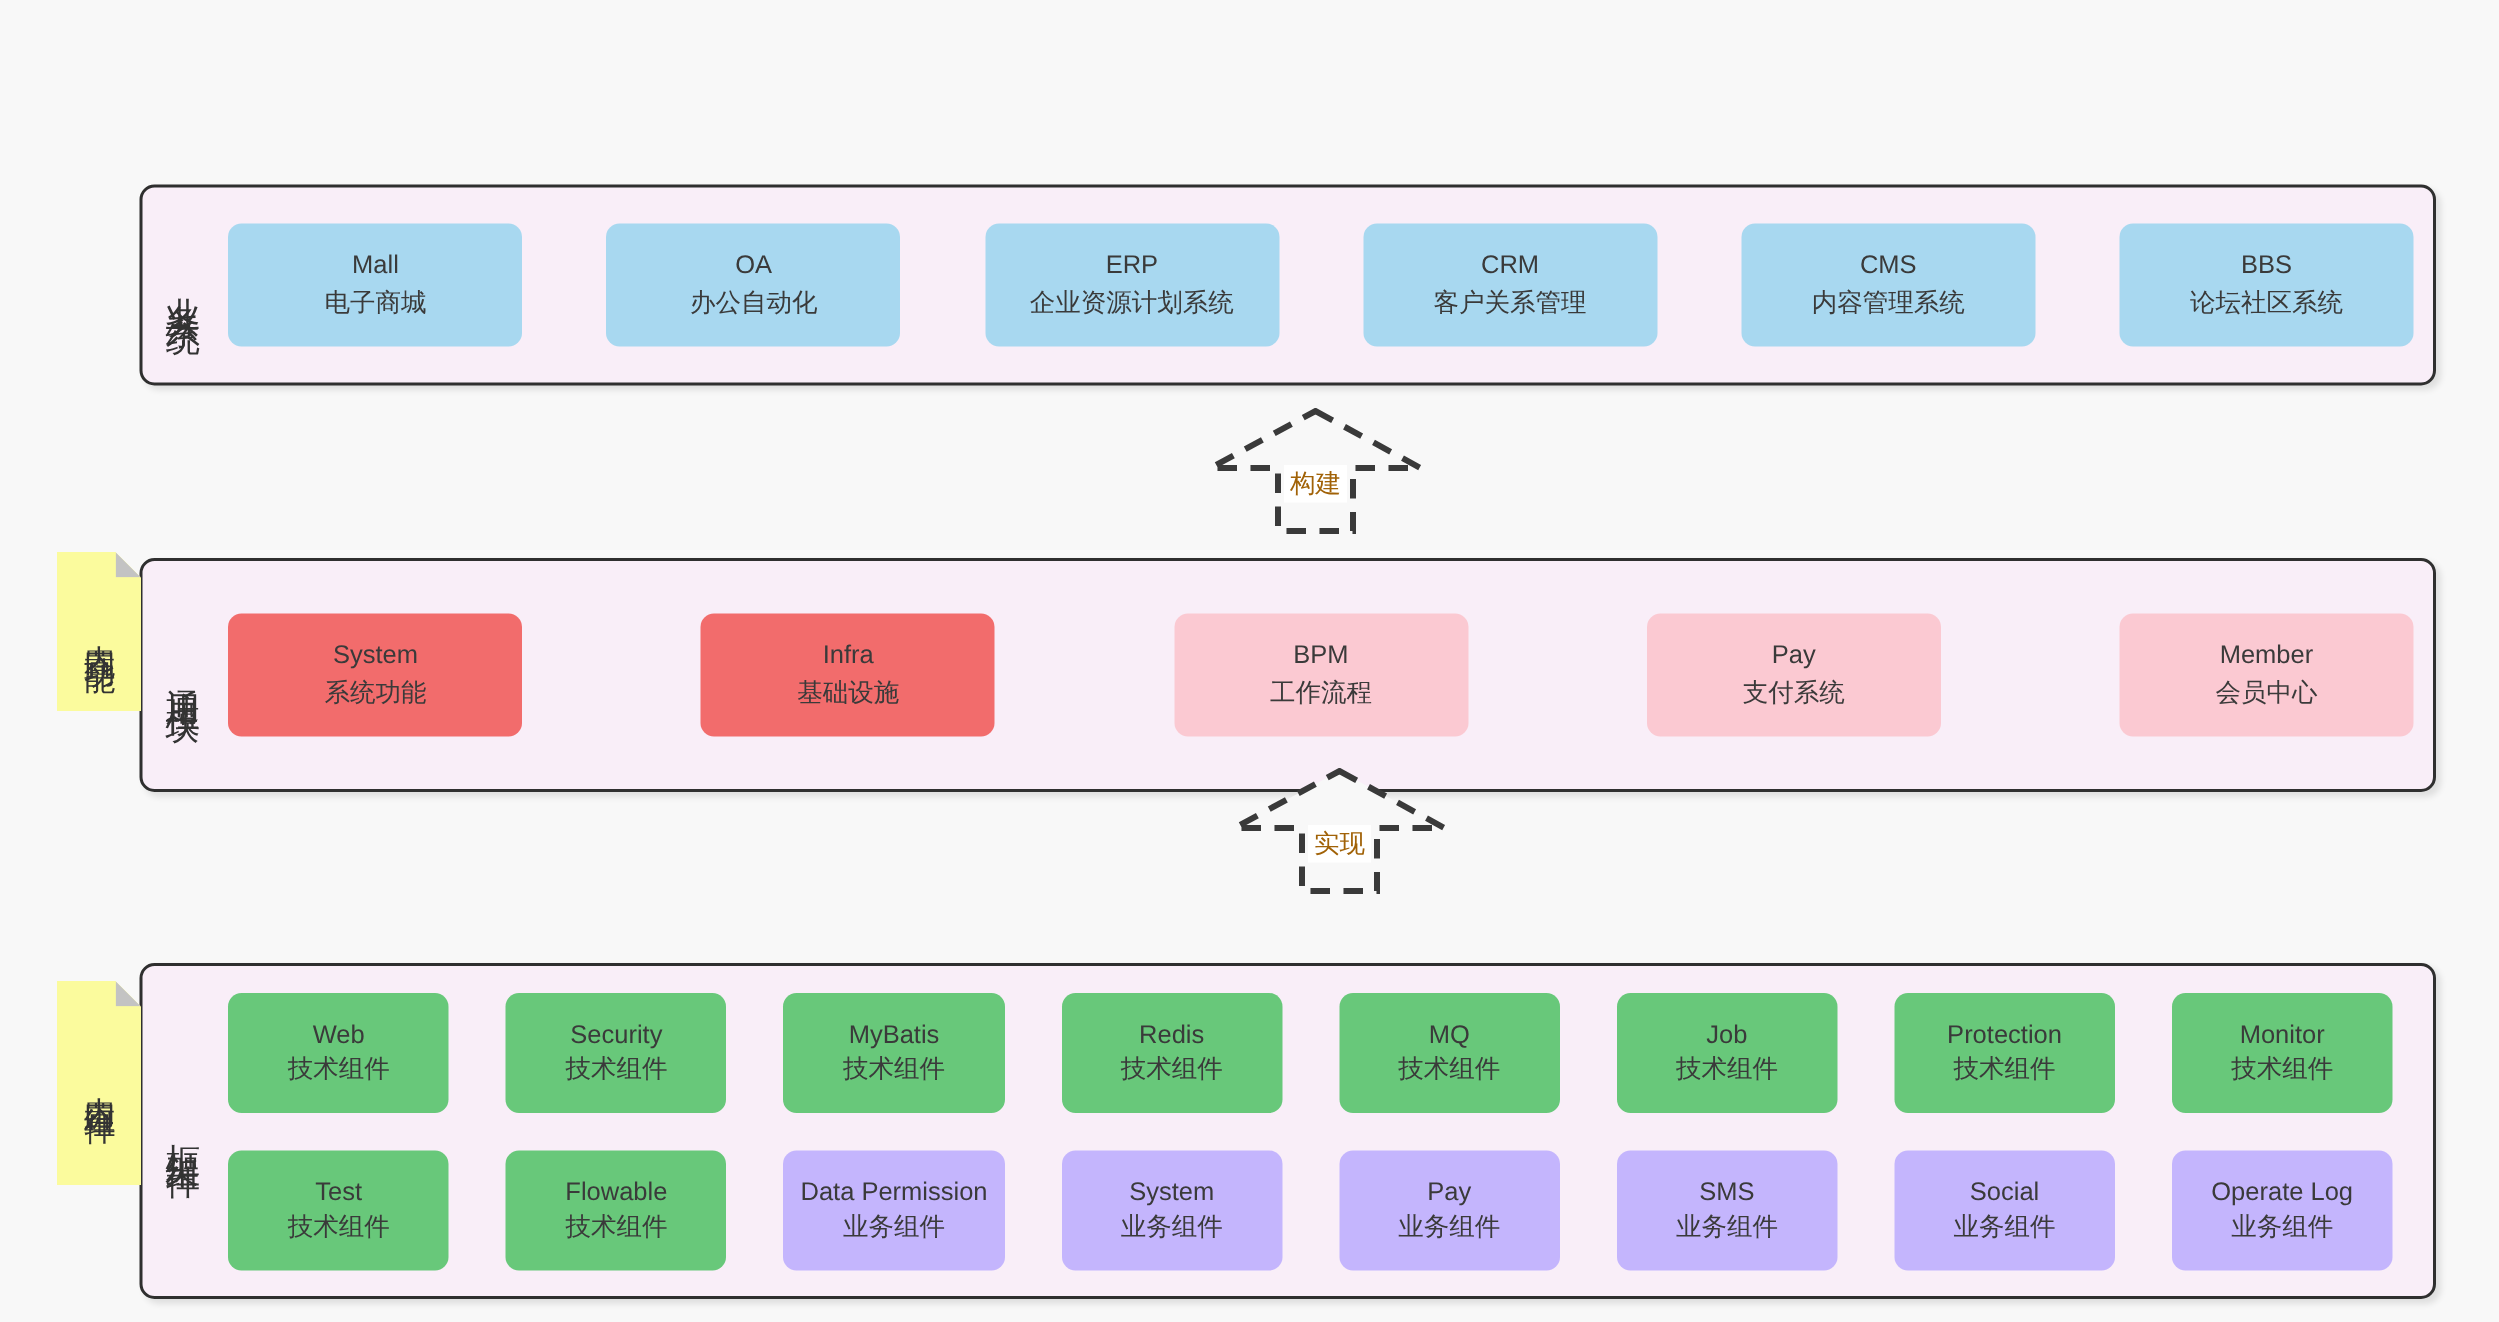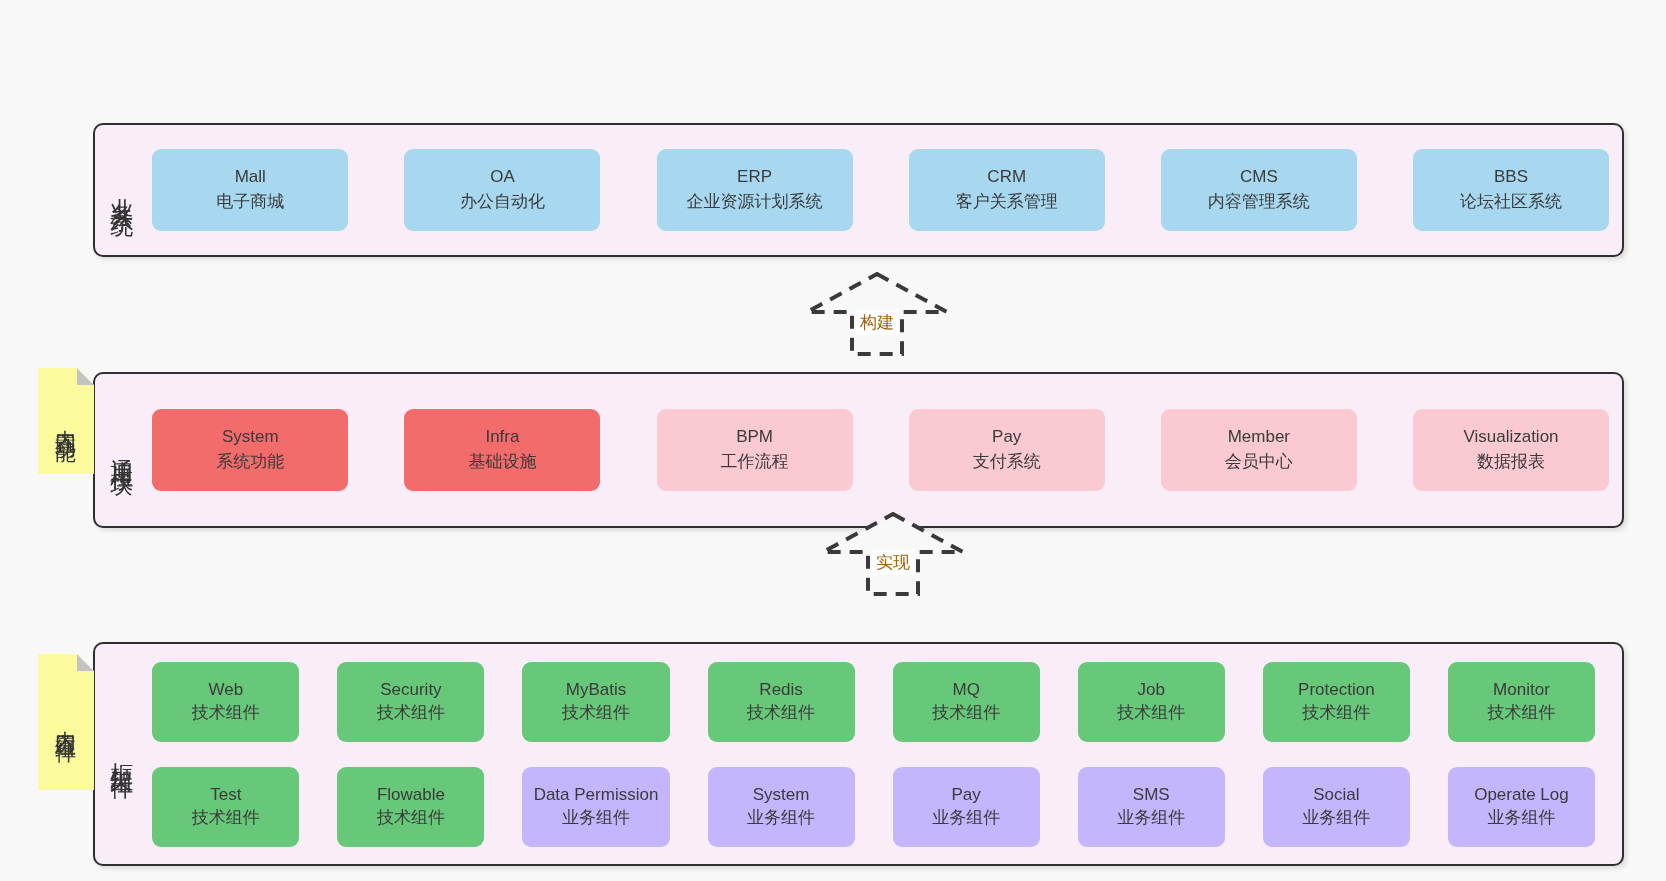--- a/index.html
+++ b/index.html
@@ -192,24 +192,20 @@
         <div>工作流程</div>
       </div>
       <div class="box box-6 pink">
         <div>Pay</div>
         <div>支付系统</div>
       </div>
       <div class="box box-6 pink">
         <div>Member</div>
         <div>会员中心</div>
       </div>
-      <div class="box box-6 pink">
-        <div>Visualization</div>
-        <div>数据报表</div>
-      </div>
     </div>
   </div>
 
   <div class="arrow-wrap" id="arrow-implement">
     <svg width="160" height="84">
       <polygon points="80,2 150,40 105,40 105,82 55,82 55,40 10,40" fill="#f8f8f8" stroke="#3a3a3a" stroke-width="4" stroke-dasharray="13 9" stroke-linejoin="miter"></polygon>
     </svg>
     <span class="arrow-label">实现</span>
   </div>
 

